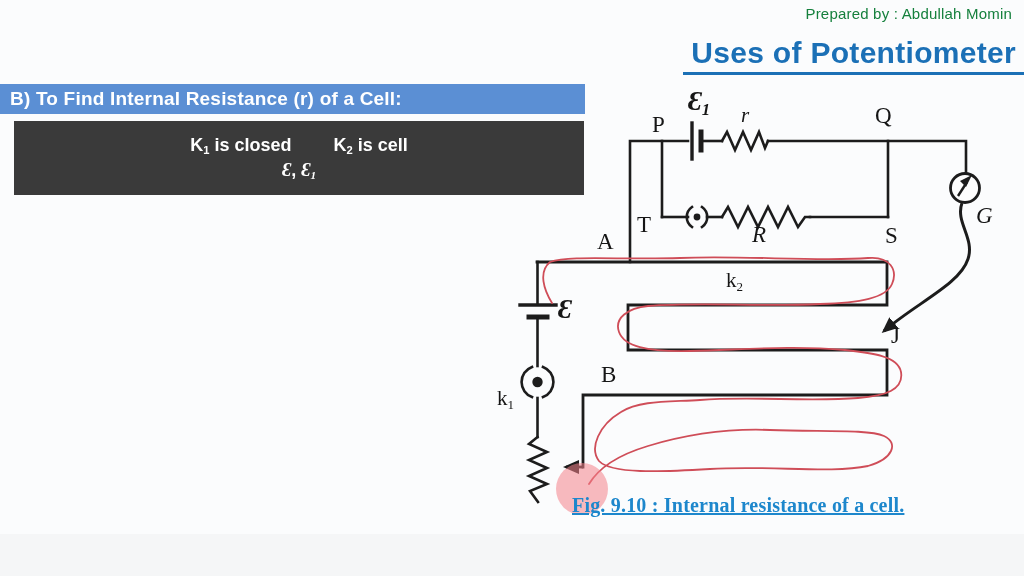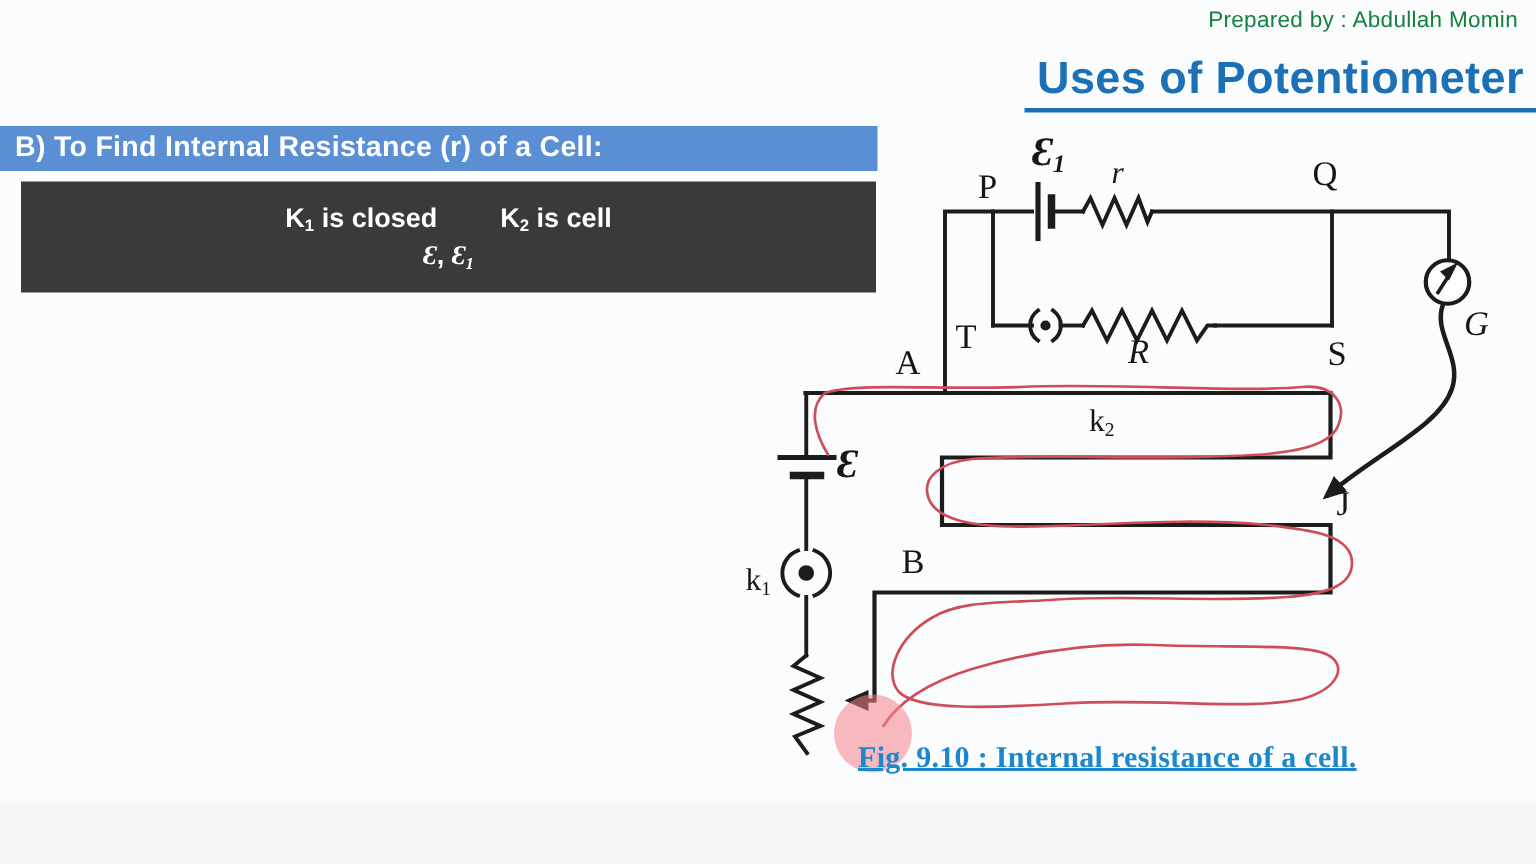--- a/index.html
+++ b/index.html
@@ -144,15 +144,15 @@
 <span class="lbl" style="left:875px;top:104px;">Q</span>
 <span class="lbl" style="left:637px;top:213px;">T</span>
 <span class="lbl small" style="left:726px;top:228px;margin-top:42px;"><span>k</span><sub>2</sub></span>
 <span class="lbl it" style="left:752px;top:223px;">R</span>
 <span class="lbl" style="left:885px;top:224px;">S</span>
 <span class="lbl it" style="left:976px;top:204px;">G</span>
 <span class="lbl" style="left:597px;top:230px;">A</span>
 <span class="lbl eps-big" style="left:558px;top:296px;">Ɛ</span>
 <span class="lbl" style="left:891px;top:324px;">J</span>
 <span class="lbl" style="left:601px;top:363px;">B</span>
-<span class="lbl small" style="left:497px;top:376px;"><span>k</span><sub>1</sub></span>
+<span class="lbl small" style="left:497px;top:388px;"><span>k</span><sub>1</sub></span>
 
 <div class="fig-caption">Fig. 9.10 : Internal resistance of a cell.</div>
 
 </body></html>

